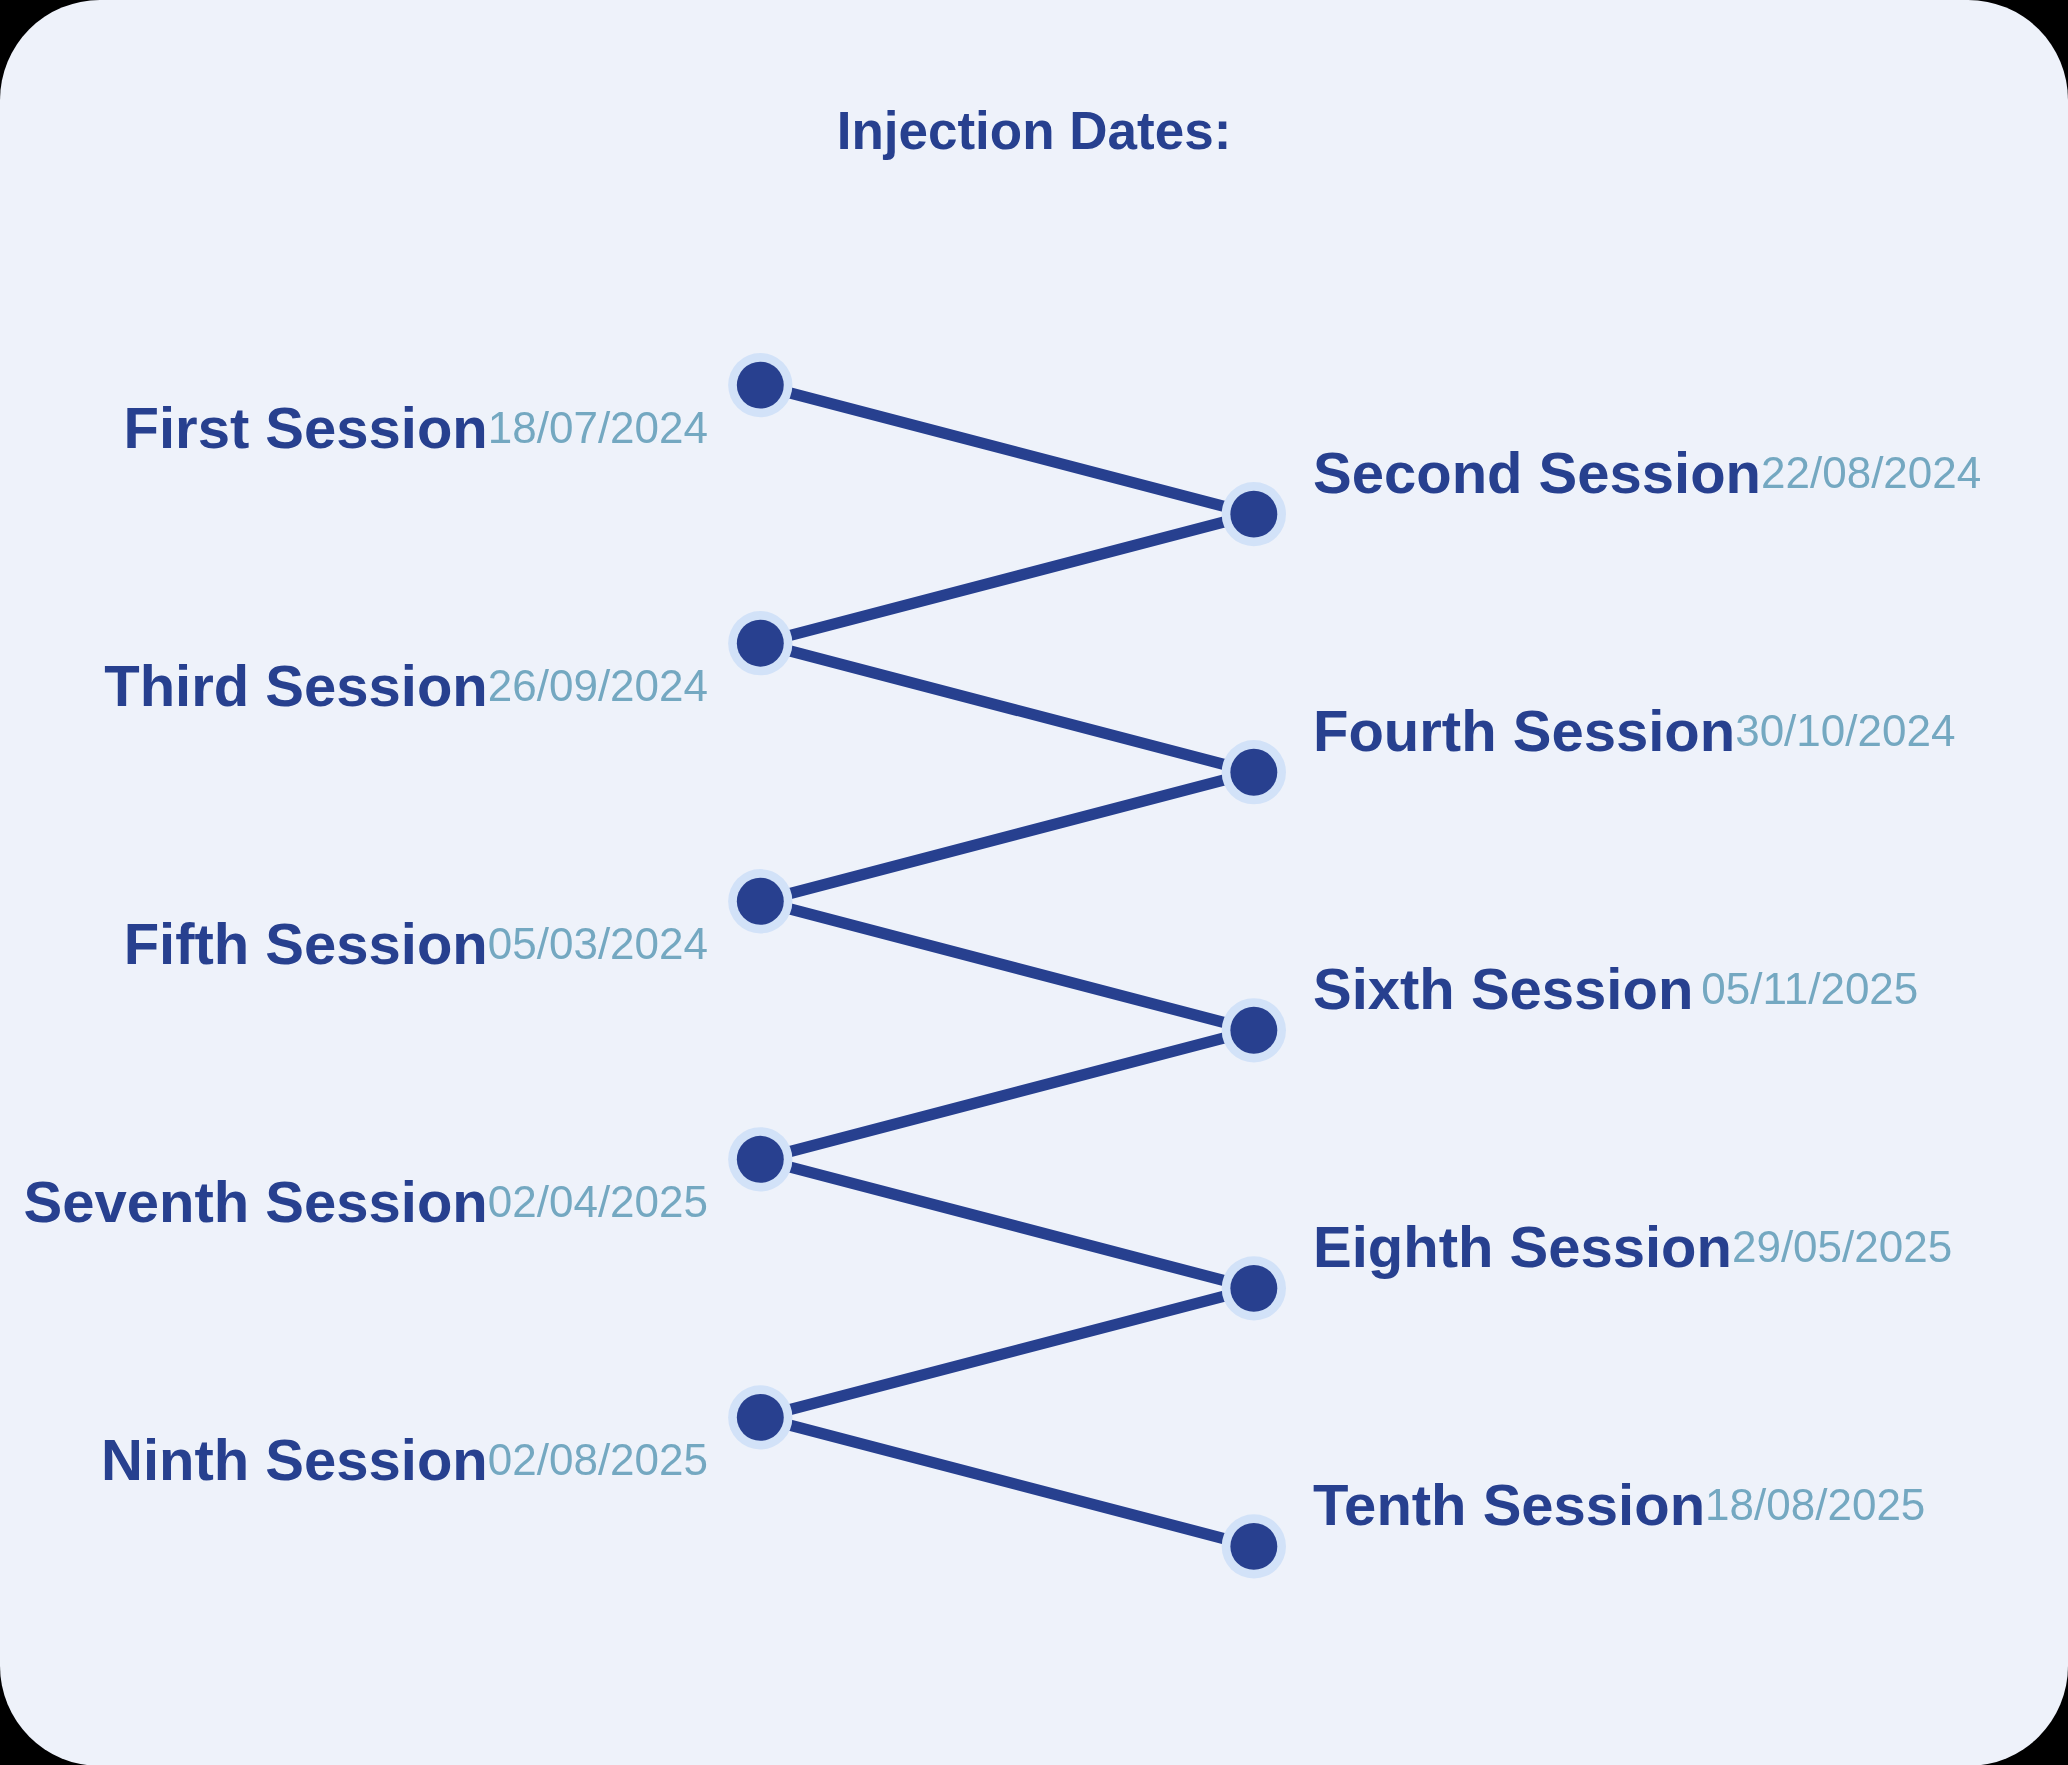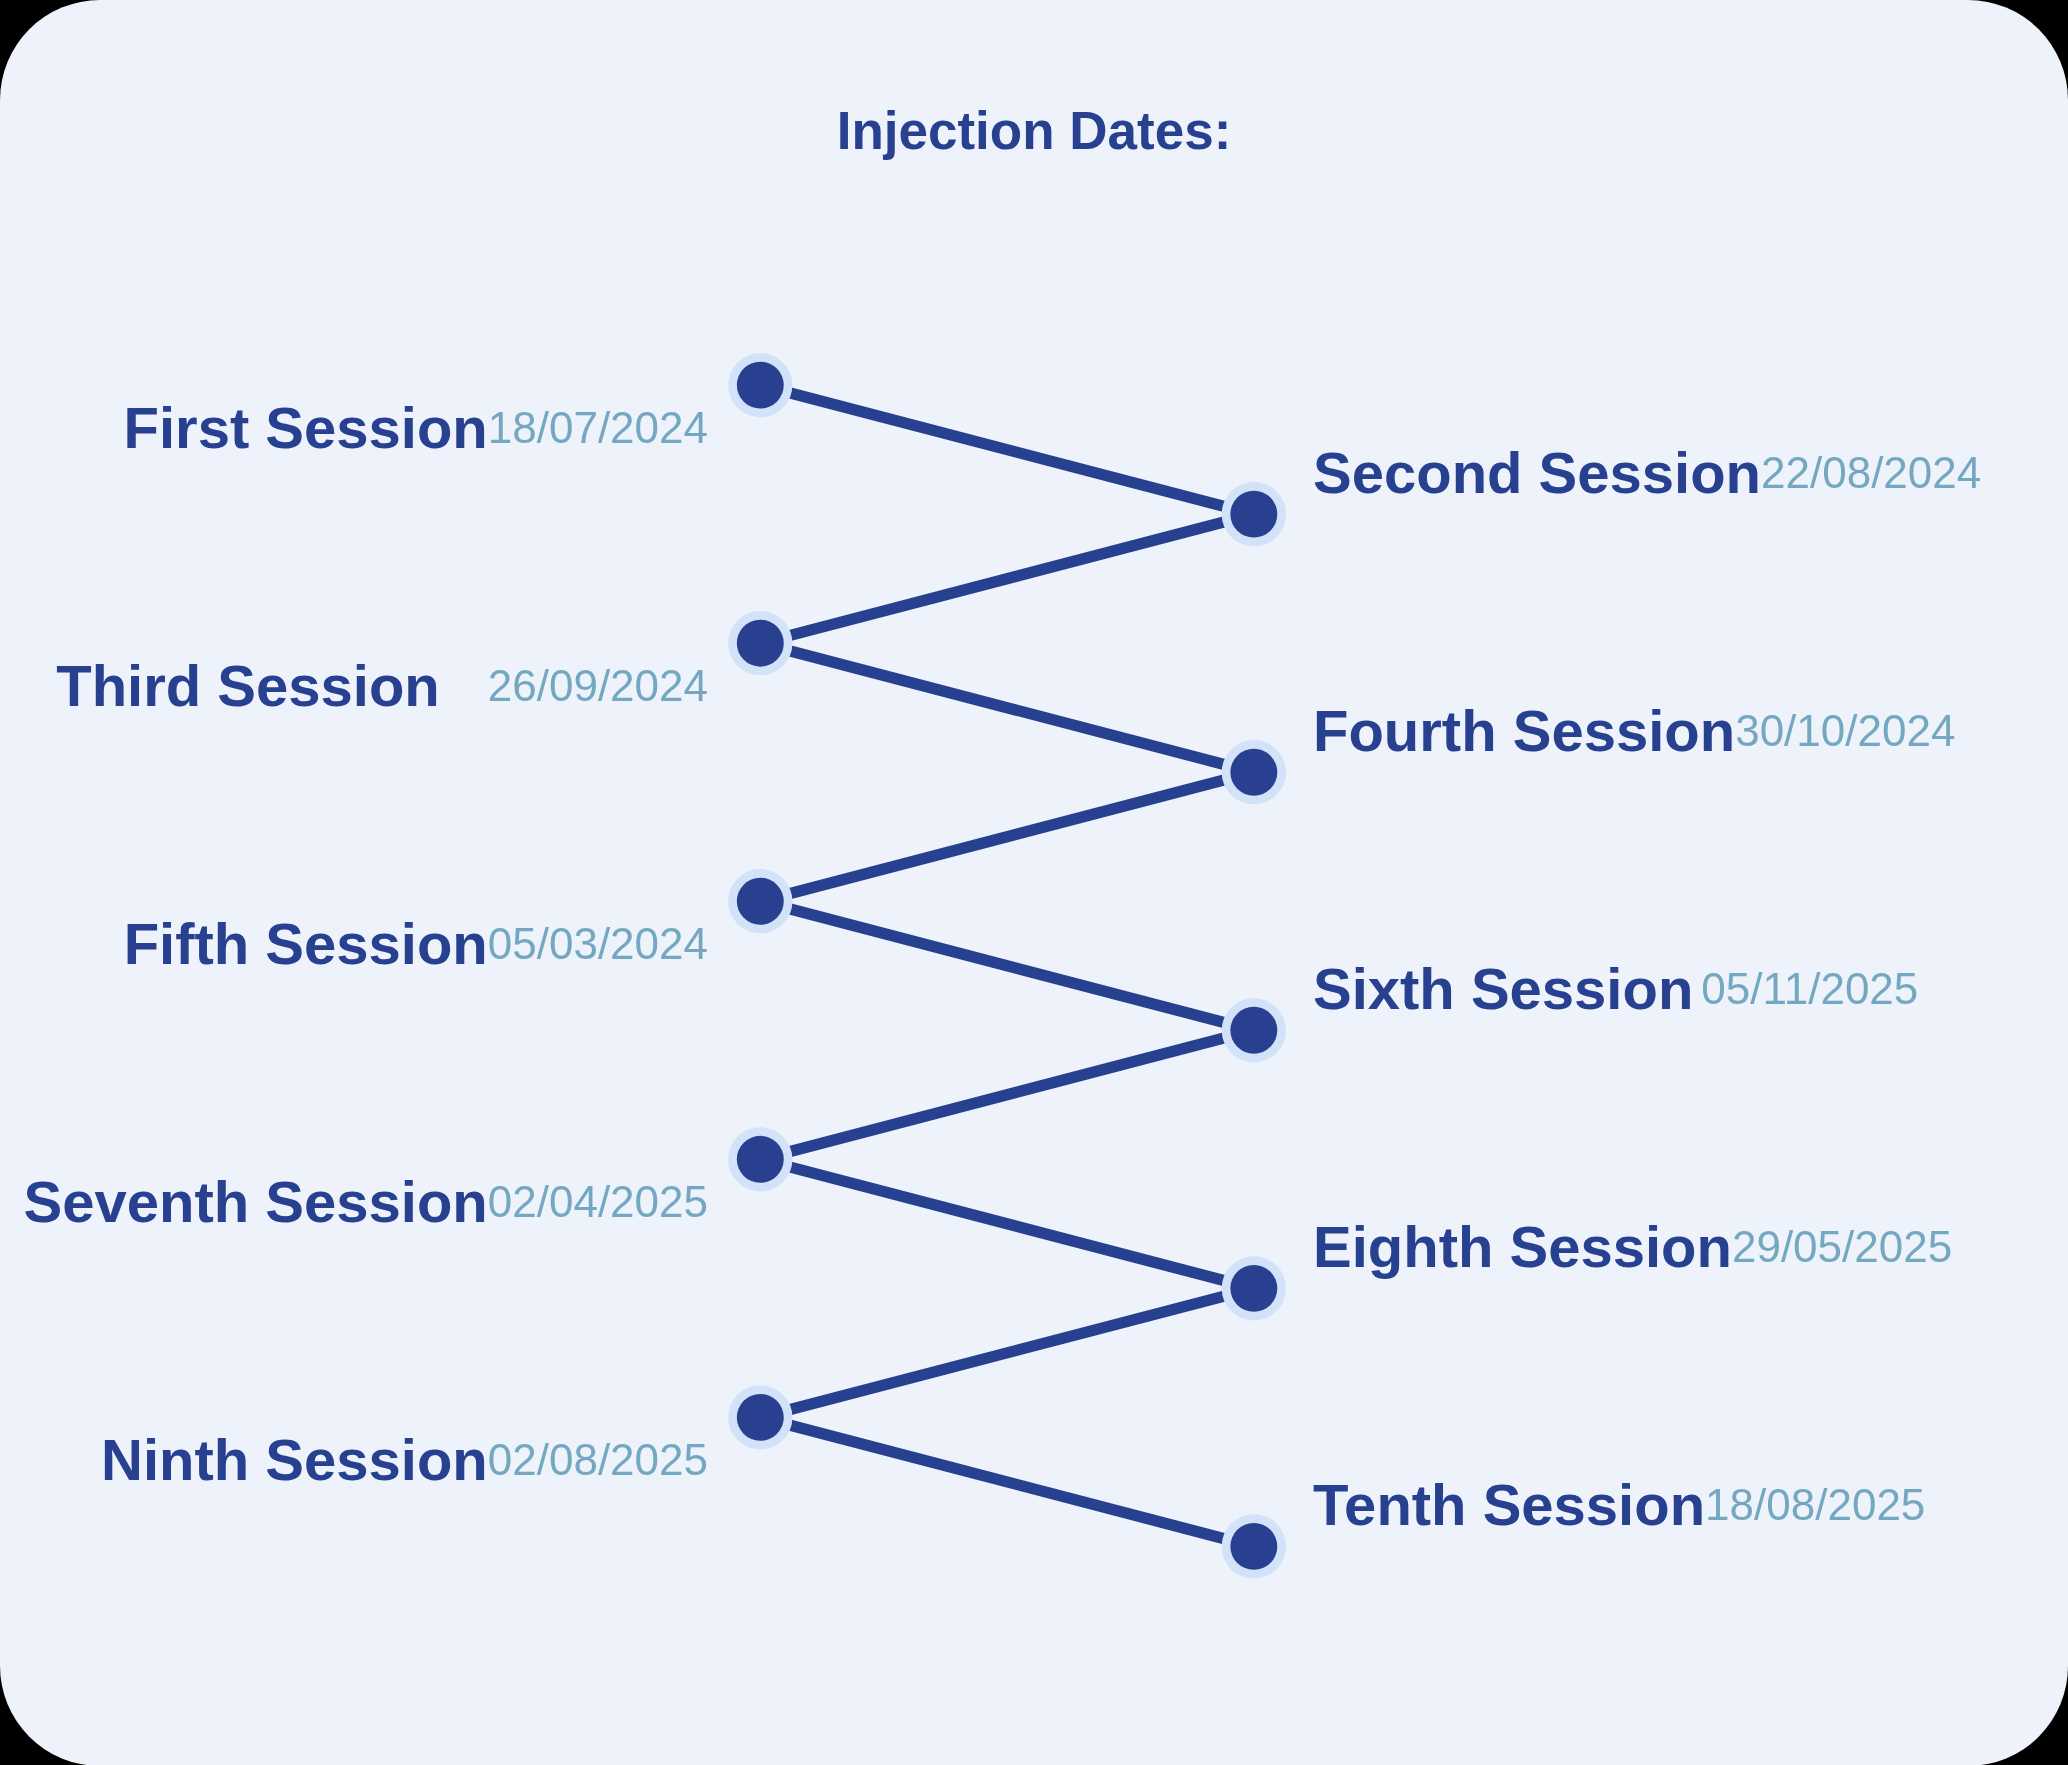--- a/index.html
+++ b/index.html
@@ -102,21 +102,21 @@
   <div class="session left" style="top: 302px;">
     <div class="session-title">First Session</div>
     <div class="session-date">18/07/2024</div>
   </div>
 
   <div class="session right" style="top: 431px;">
     <div class="session-title">Second Session</div>
     <div class="session-date">22/08/2024</div>
   </div>
 
-  <div class="session left" style="top: 560px; gap: 48px;">
+  <div class="session left" style="top: 560px;">
     <div class="session-title">Third Session</div>
     <div class="session-date">26/09/2024</div>
   </div>
 
   <div class="session right" style="top: 689px;">
     <div class="session-title">Fourth Session</div>
     <div class="session-date">30/10/2024</div>
   </div>
 
   <div class="session left" style="top: 818px; text-align: right;">

